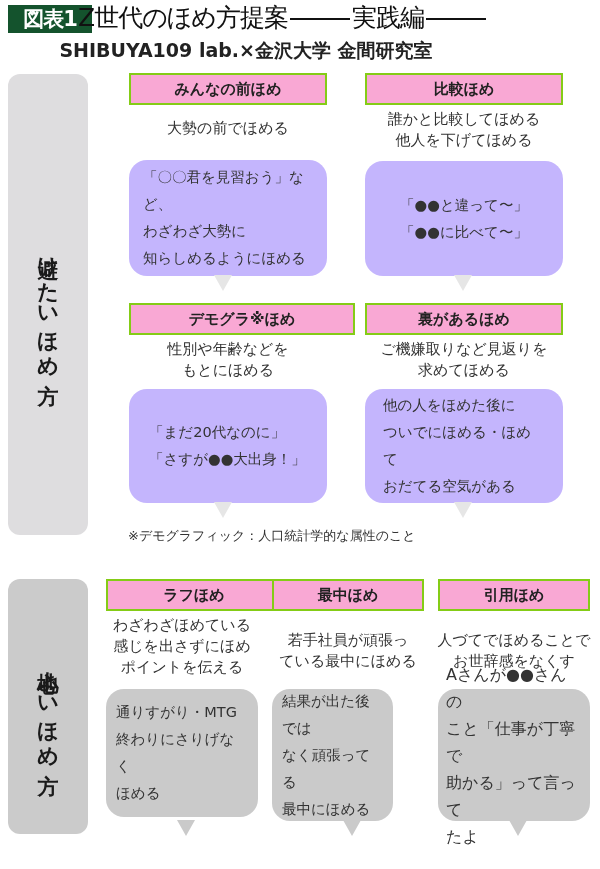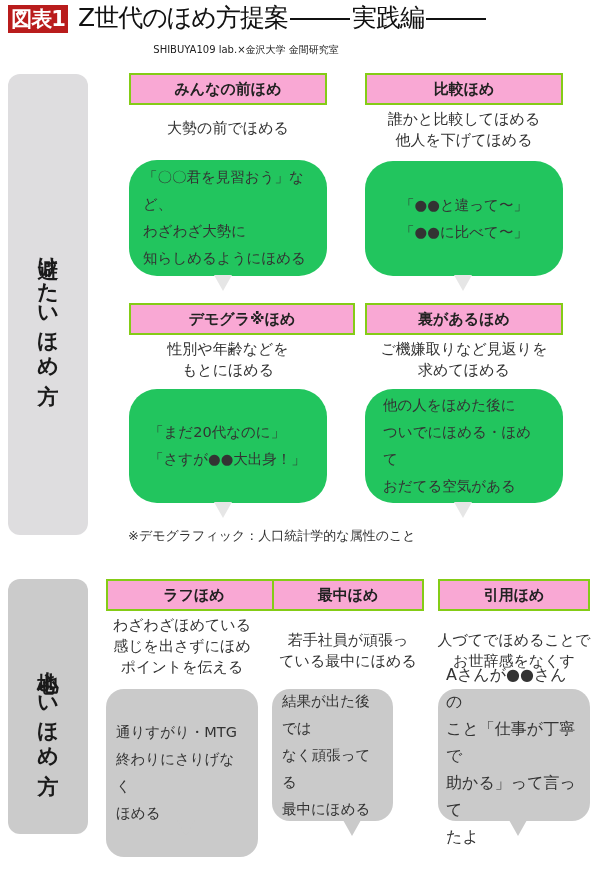--- a/index.html
+++ b/index.html
@@ -2,50 +2,50 @@
 <html><head>
 <meta charset="utf-8">
 <style>
   html, body { margin:0; padding:0; }
   body {
     width:600px; height:869px; background:#ffffff; position:relative; overflow:hidden;
     font-family:"DejaVu Sans", "Liberation Sans", sans-serif; color:#222;
   }
   .abs { position:absolute; }
   .badge {
-    left:8px; top:5px; width:60px; height:28px; background:#b91c1c; color:#fff;
+    left:8px; top:5px; width:84px; height:28px; background:#14532d; color:#fff;
     font-size:21px; font-weight:bold; line-height:28px; text-align:center; letter-spacing:-1px;
   }
   .title {
     left:78px; top:2px; font-size:25px; line-height:32px; color:#111; white-space:nowrap; letter-spacing:-1px;
   }
   .title .dash { display:inline-block; width:60px; height:2px; background:#111; vertical-align:middle; margin:0 2px; }
   .subtitle {
-    left:0; top:40px; width:492px; text-align:center; font-size:10px; font-weight:normal; color:#222; line-height:20px;
+    left:0; top:40px; width:492px; text-align:center; font-size:19px; font-weight:bold; color:#222; line-height:20px;
   }
   .side {
     left:8px; width:80px; border-radius:12px; display:flex; align-items:center; justify-content:center;
   }
   .side-text {
     writing-mode:vertical-rl; font-size:21px; font-weight:bold; color:#1a1a1a; letter-spacing:1px;
   }
   .side-top { top:74px; height:461px; background:#dedddf; }
   .side-bot { top:579px; height:255px; background:#cbcbcb; }
   .hdr {
     border:2px solid #84cc16; background:#f9a8d4; box-sizing:border-box; height:32px;
     text-align:center; font-size:15px; font-weight:bold; line-height:28px; color:#222;
   }
   .desc {
     text-align:center; font-size:15px; line-height:21px; color:#333; white-space:pre-line;
   }
   .bubble {
     border-radius:18px; box-sizing:border-box; font-size:14.5px; line-height:27px; color:#333;
     white-space:pre-line; display:flex; align-items:center;
   }
-  .bubble.light { background:#22c55e;border-radius:28px; }
+  .bubble.light { background:#c4b5fd; }
   .bubble.dark { background:#cacaca; }
   .tail {
     position:absolute; width:0; height:0;
     border-left:9px solid transparent; border-right:9px solid transparent; border-top:16px solid #e6e6e6;
   }
   .tail.dark { border-top-color:#cacaca; }
   .bubble-text { padding:0 18px; }
   .footnote { left:128px; top:527px; font-size:13px; color:#333; line-height:18px; }
 </style>
 </head>
@@ -101,21 +101,21 @@
 <div class="abs footnote">※デモグラフィック：人口統計学的な属性のこと</div>
 
 <div class="abs side side-bot">
   <span class="side-text">心地よいほめ方</span>
 </div>
 
 <div class="abs hdr" style="left:106px; top:579px; width:176px;">ラフほめ</div>
 <div class="abs desc" style="left:98px; top:615px; width:168px;">わざわざほめている
 感じを出さずにほめ
 ポイントを伝える</div>
-<div class="abs bubble dark" style="left:106px; top:689px; width:152px; height:168px;">
+<div class="abs bubble dark" style="left:106px; top:689px; width:152px; height:128px;">
   <span class="bubble-text" style="padding:0 10px;">通りすがり・MTG
 終わりにさりげなく
 ほめる</span>
 </div>
 <div class="tail dark" style="left:177px; top:820px;"></div>
 
 <div class="abs hdr" style="left:272px; top:579px; width:152px;">最中ほめ</div>
 <div class="abs desc" style="left:264px; top:630px; width:168px;font-family:Liberation Serif, serif;">若手社員が頑張っ
 ている最中にほめる</div>
 <div class="abs bubble dark" style="left:272px; top:689px; width:121px; height:132px;">

